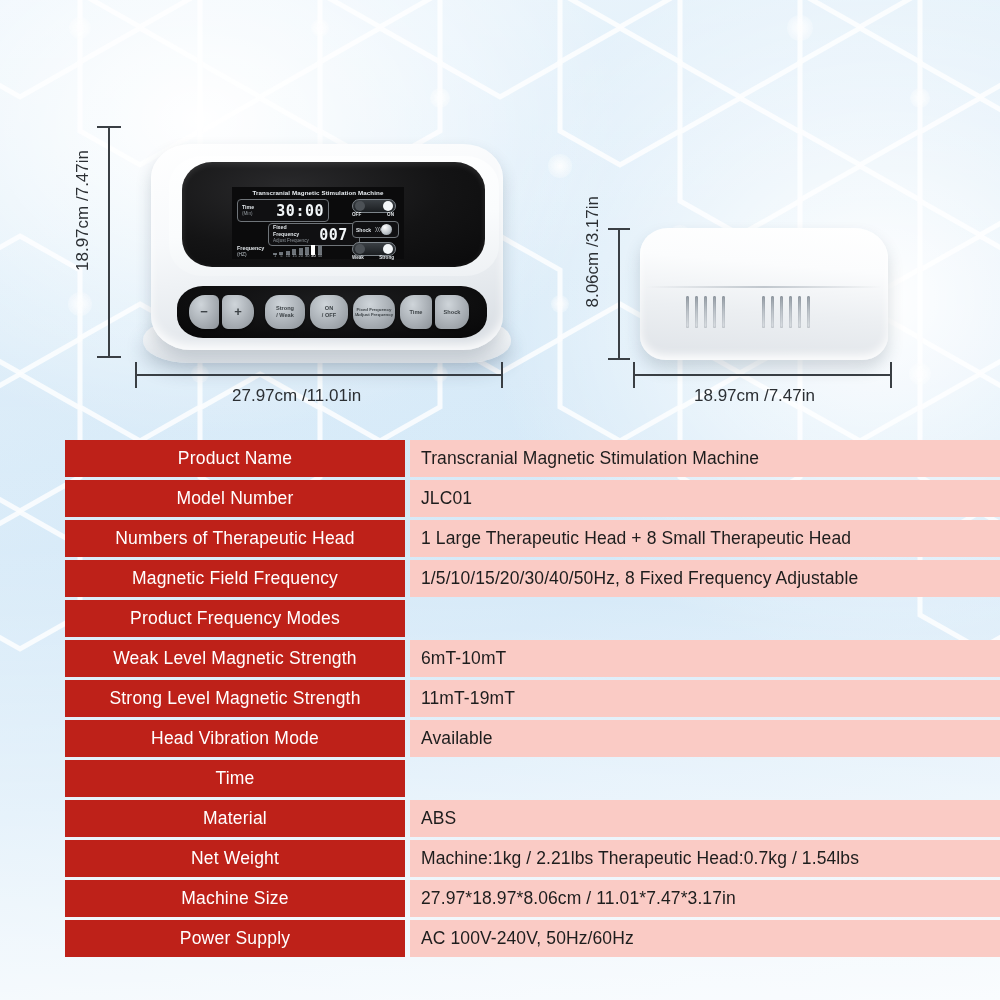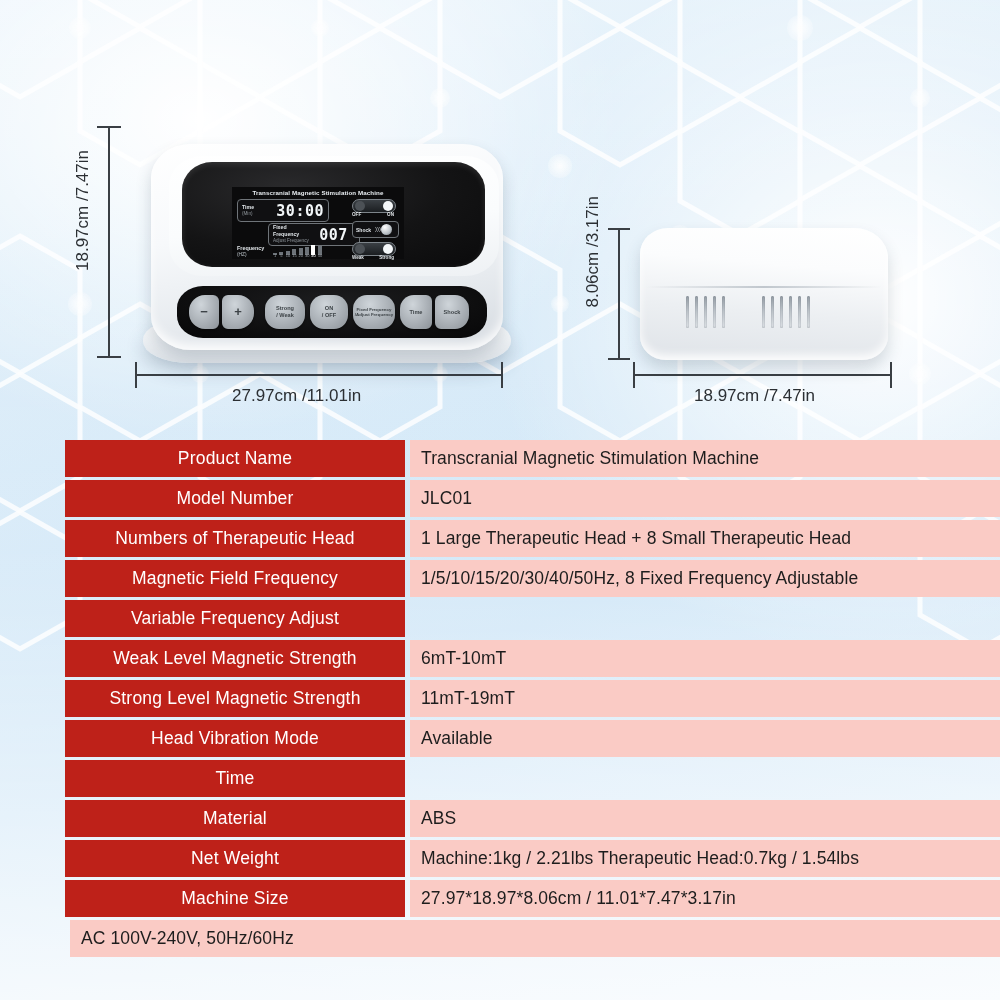--- a/index.html
+++ b/index.html
@@ -391,21 +391,21 @@
       <div class="cell-k">Numbers of Therapeutic Head</div>
       <div class="gap"></div>
       <div class="cell-v">1 Large Therapeutic Head + 8 Small Therapeutic Head</div>
     </div>
     <div class="row">
       <div class="cell-k">Magnetic Field Frequency</div>
       <div class="gap"></div>
       <div class="cell-v">1/5/10/15/20/30/40/50Hz, 8 Fixed Frequency Adjustable</div>
     </div>
     <div class="row">
-      <div class="cell-k">Variable Frequency Adjust</div>
+      <div class="cell-k">Product Frequency Modes</div>
       <div class="gap"></div>
     </div>
     <div class="row">
       <div class="cell-k">Weak Level Magnetic Strength</div>
       <div class="gap"></div>
       <div class="cell-v">6mT-10mT</div>
     </div>
     <div class="row">
       <div class="cell-k">Strong Level Magnetic Strength</div>
       <div class="gap"></div>
@@ -429,18 +429,19 @@
       <div class="cell-k">Net Weight</div>
       <div class="gap"></div>
       <div class="cell-v">Machine:1kg / 2.21lbs    Therapeutic Head:0.7kg / 1.54lbs</div>
     </div>
     <div class="row">
       <div class="cell-k">Machine Size</div>
       <div class="gap"></div>
       <div class="cell-v">27.97*18.97*8.06cm / 11.01*7.47*3.17in</div>
     </div>
     <div class="row">
+      <div class="cell-k">Power Supply</div>
       <div class="gap"></div>
       <div class="cell-v">AC 100V-240V, 50Hz/60Hz</div>
     </div>
   </div>
 
 </div>
 
 </body></html>

